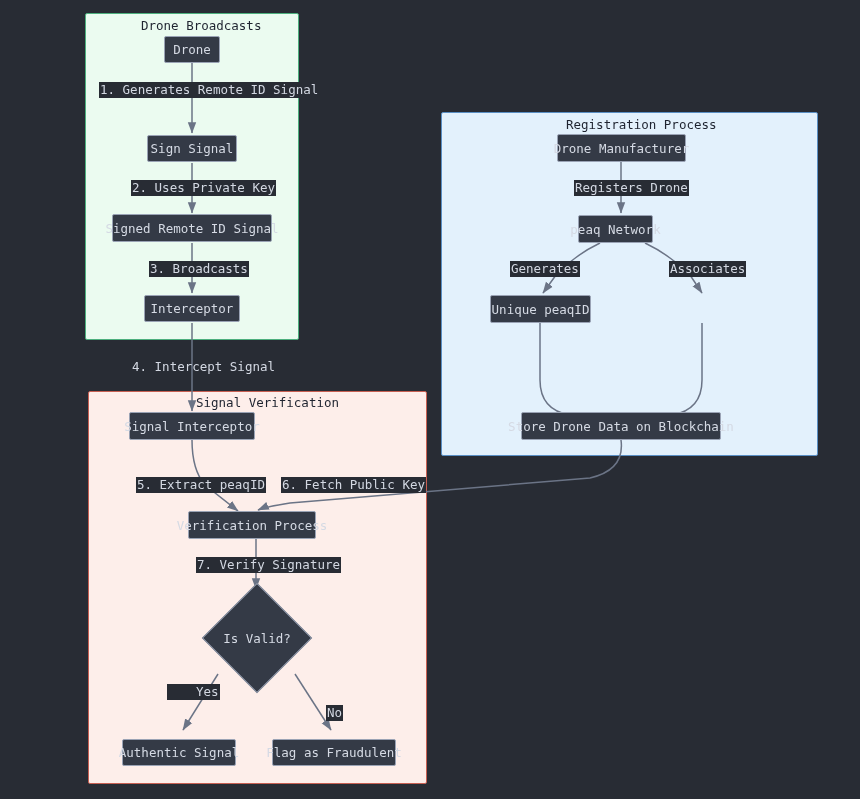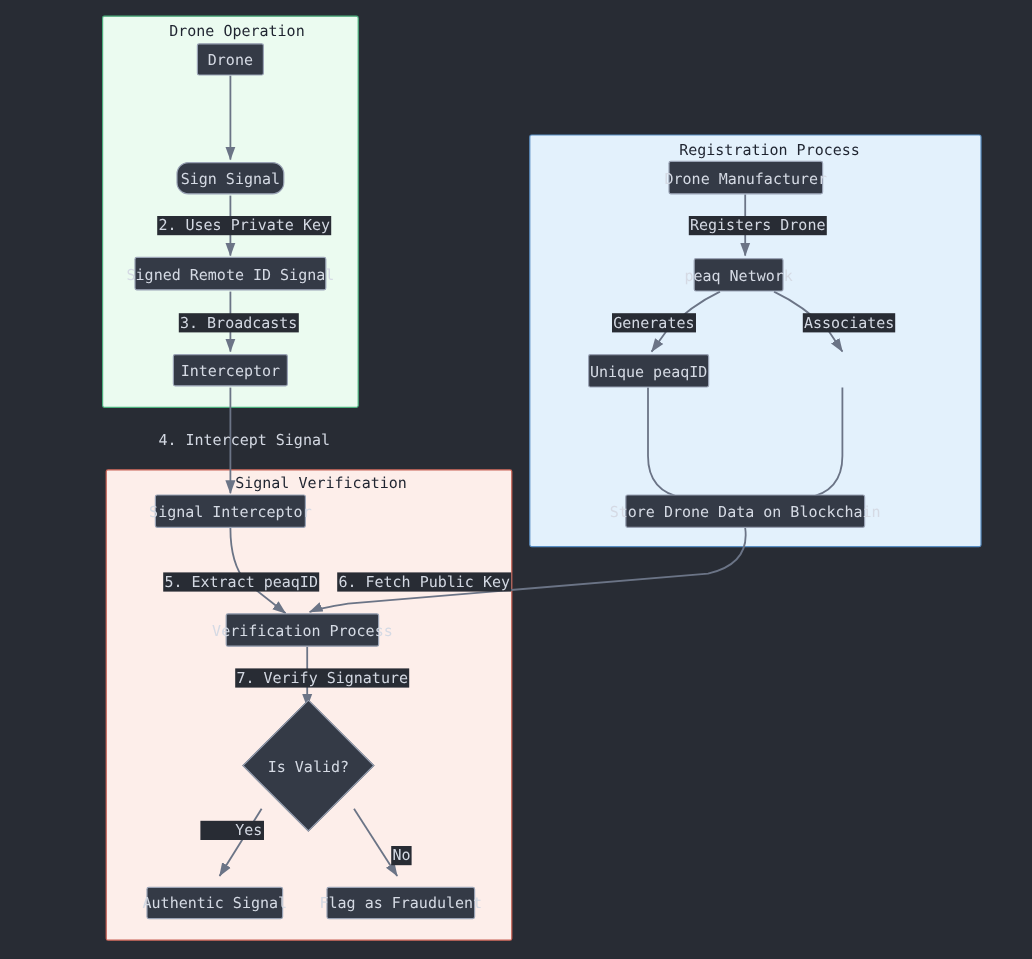--- a/index.html
+++ b/index.html
@@ -80,21 +80,21 @@
   .elabel.plain {
     background: transparent;
   }
 </style>
 </head>
 <body>
 
 <div id="stage">
 
   <div class="cluster" style="left:85px; top:13px; width:214px; height:327px; background:#ebfbf0; border-color:#4caf7d;"></div>
-  <div class="cluster-title" style="left:141px; top:18px;">Drone Operation</div>
+  <div class="cluster-title" style="left:141px; top:18px;">Drone Broadcasts</div>
 
   <div class="cluster" style="left:441px; top:112px; width:377px; height:344px; background:#e3f1fc; border-color:#5a8fc4;"></div>
   <div class="cluster-title" style="left:566px; top:117px;">Registration Process</div>
 
   <div class="cluster" style="left:88px; top:391px; width:339px; height:393px; background:#fdeeea; border-color:#c75f52;"></div>
   <div class="cluster-title" style="left:196px; top:395px;">Signal Verification</div>
 
   <svg class="edges" viewBox="0 0 860 799">
     <defs>
       <marker id="arrow" markerWidth="9" markerHeight="9" refX="7.2" refY="3.1" orient="auto" markerUnits="strokeWidth">
@@ -117,38 +117,39 @@
       <path d="M621,440 Q625,470 590,478 L290,503 Q265,507 258,510"></path>
 
       <path d="M192,440 Q192,470 205,485 L238,511"></path>
       <path d="M256,539 L256,589"></path>
       <path d="M218,674 L183,730"></path>
       <path d="M295,674 L331,730"></path>
     </g>
   </svg>
 
   <div class="node" style="left:164px; top:36px; width:56px; height:27px;">Drone</div>
-  <div class="node" style="left:147px; top:135px; width:90px; height:27px;border-radius:10px;">Sign Signal</div>
+  <div class="node" style="left:147px; top:135px; width:90px; height:27px;">Sign Signal</div>
   <div class="node" style="left:112px; top:214px; width:160px; height:28px;">Signed Remote ID Signal</div>
   <div class="node" style="left:144px; top:295px; width:96px; height:27px;">Interceptor</div>
 
   <div class="node" style="left:557px; top:134px; width:129px; height:28px;">Drone Manufacturer</div>
   <div class="node" style="left:578px; top:215px; width:75px; height:28px;">peaq Network</div>
   <div class="node" style="left:490px; top:295px; width:101px; height:28px;">Unique peaqID</div>
   <div class="node" style="left:521px; top:412px; width:200px; height:28px;">Store Drone Data on Blockchain</div>
 
   <div class="node" style="left:129px; top:412px; width:126px; height:28px;">Signal Interceptor</div>
   <div class="node" style="left:188px; top:511px; width:128px; height:28px;">Verification Process</div>
 
   <div class="diamond" style="left:218px; top:599px; width:78px; height:78px;"></div>
   <div class="diamond-label" style="left:197px; top:628px; width:120px; height:20px;">Is Valid?</div>
 
   <div class="node" style="left:122px; top:739px; width:114px; height:27px;">Authentic Signal</div>
   <div class="node" style="left:272px; top:739px; width:124px; height:27px;">Flag as Fraudulent</div>
 
+  <div class="elabel" style="left:99px; top:82px;">1. Generates Remote ID Signal</div>
   <div class="elabel" style="left:131px; top:180px;">2. Uses Private Key</div>
   <div class="elabel" style="left:149px; top:261px;">3. Broadcasts</div>
   <div class="elabel plain" style="left:131px; top:359px;">4. Intercept Signal</div>
 
   <div class="elabel" style="left:574px; top:180px;">Registers Drone</div>
   <div class="elabel" style="left:510px; top:261px;">Generates</div>
   <div class="elabel" style="left:669px; top:261px;">Associates</div>
 
   <div class="elabel" style="left:136px; top:477px;">5. Extract peaqID</div>
   <div class="elabel" style="left:281px; top:477px;">6. Fetch Public Key</div>

